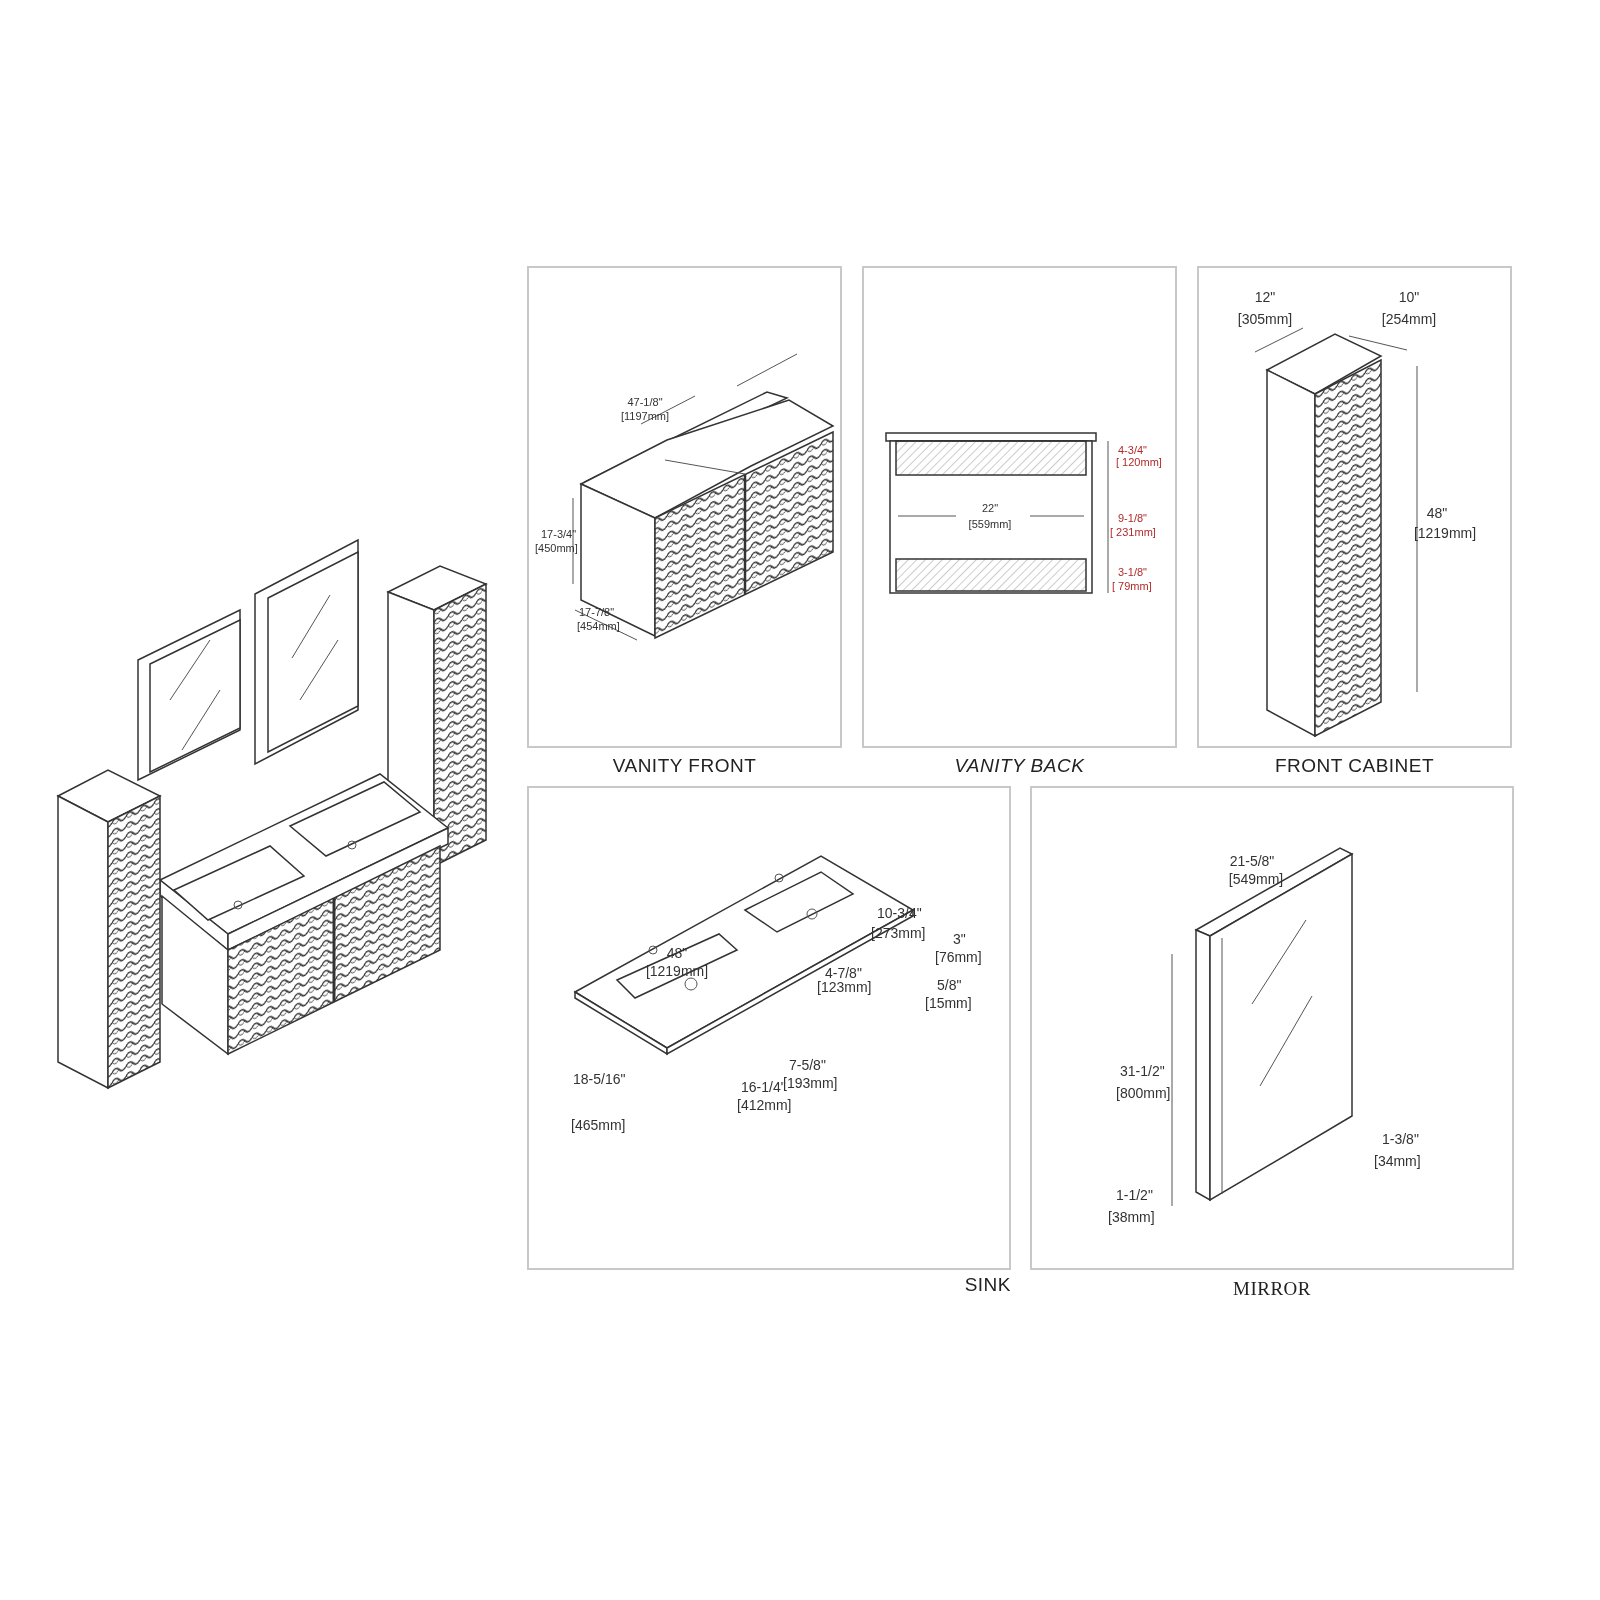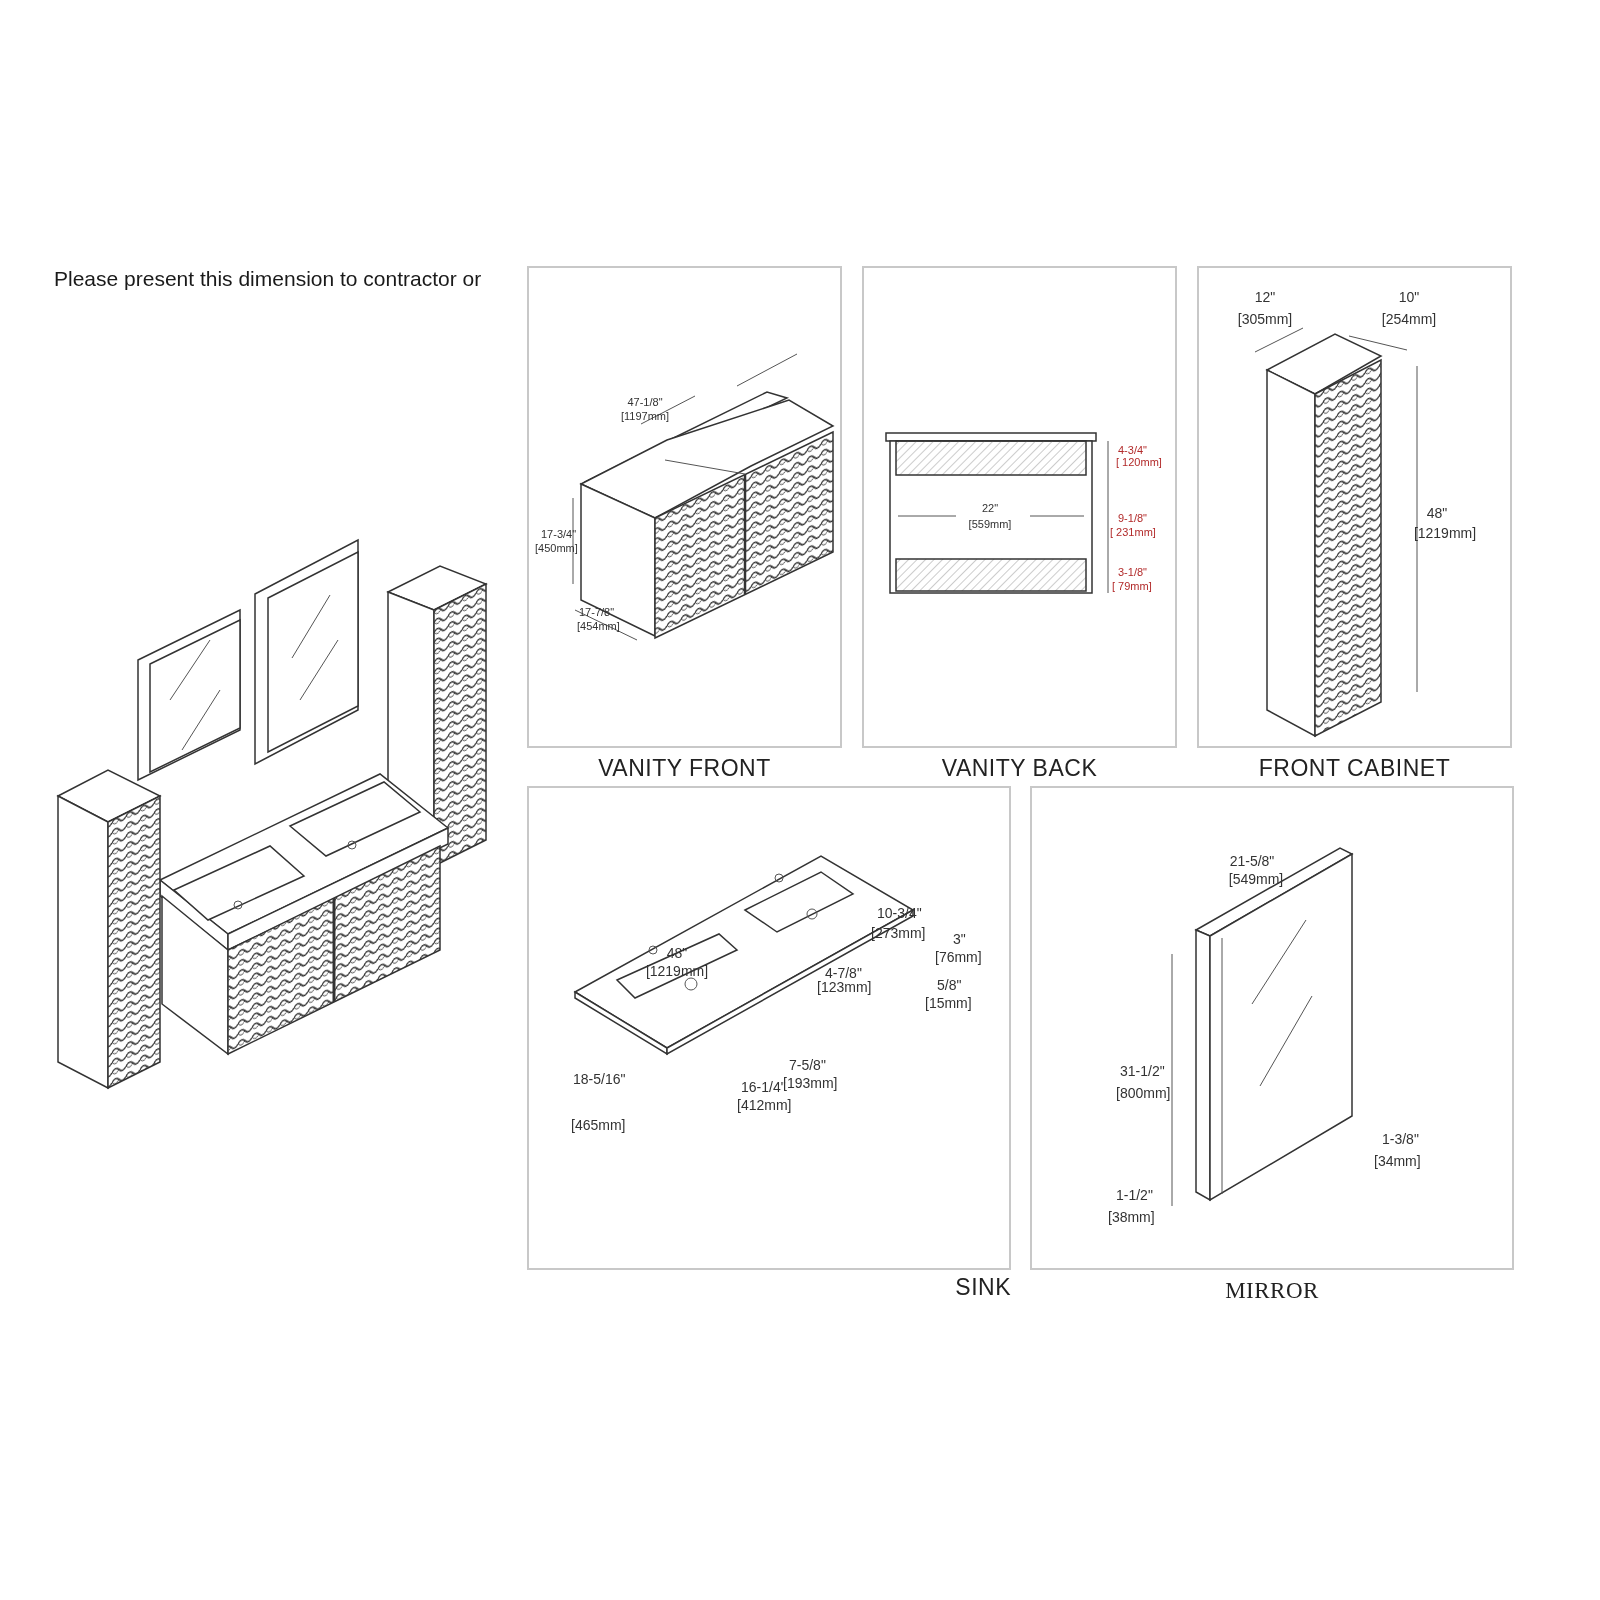--- a/index.html
+++ b/index.html
@@ -1,32 +1,31 @@
 <!DOCTYPE html>
 <html><head>
 <meta charset="utf-8">
 <style>
   html, body { margin:0; padding:0; background:#ffffff; }
   body { width:1600px; height:1600px; position:relative; overflow:hidden;
          font-family:"Liberation Sans", "DejaVu Sans", sans-serif; color:#222; }
   .note { position:absolute; left:54px; top:264px; width:470px; font-size:21px; line-height:29px; color:#1a1a1a; }
   .panel { position:absolute; border:2px solid #c8c8c8; background:#fff; box-sizing:border-box; }
-  .caption { position:absolute; font-size:23px; letter-spacing:0.5px; color:#222; text-align:center; }
+  .caption { position:absolute; font-size:19px; letter-spacing:0.5px; color:#222; text-align:center; }
   svg { position:absolute; overflow:visible; }
   .dim { font-size:11px; fill:#333; }
   .dimm { font-size:14px; fill:#333; }
   .dimr { font-size:11px; fill:#b22a2a; }
   .ln { stroke:#333; stroke-width:1.5; fill:#fff; }
   .lt { stroke:#555; stroke-width:1; fill:none; }
 </style>
 </head>
 <body>
 
 <div class="note">
-  <div>Please present this dimension to contractor or</div>
 </div>
 
 <svg style="left:0;top:0;width:520px;height:1100px;">
   <defs>
     <pattern id="weave" width="14" height="10" patternUnits="userSpaceOnUse" patternTransform="skewY(-25)">
       <rect width="14" height="10" fill="#fff"></rect>
       <path d="M0 5 Q3.5 0 7 5 Q10.5 10 14 5" stroke="#333" stroke-width="1.4" fill="none"></path>
       <path d="M0 5 Q3.5 10 7 5" stroke="#333" stroke-width="0.8" fill="none"></path>
     </pattern>
   </defs>
@@ -98,21 +97,21 @@
   <text class="dim" x="128" y="246" text-anchor="middle">22"</text>
   <text class="dim" x="128" y="262" text-anchor="middle">[559mm]</text>
   <line class="lt" x1="246" y1="175" x2="246" y2="327"></line>
   <text class="dimr" x="256" y="188">4-3/4"</text>
   <text class="dimr" x="254" y="200">[ 120mm]</text>
   <text class="dimr" x="256" y="256">9-1/8"</text>
   <text class="dimr" x="248" y="270">[ 231mm]</text>
   <text class="dimr" x="256" y="310">3-1/8"</text>
   <text class="dimr" x="250" y="324">[ 79mm]</text>
 </svg>
-<div class="caption" style="left:862px;top:755px;width:315px;">VANITY BACK</div>
+<div class="caption" style="left:862px;top:755px;width:315px;font-style:italic;">VANITY BACK</div>
 
 <div class="panel" style="left:1197px;top:266px;width:315px;height:482px;"></div>
 <svg style="left:1197px;top:266px;width:315px;height:482px;">
   <polygon class="ln" points="70,104 138,68 184,90 118,128"></polygon>
   <polygon class="ln" points="70,104 118,128 118,470 70,444"></polygon>
   <polygon points="118,128 184,94 184,436 118,470" fill="url(#weave)" stroke="#333" stroke-width="1.5"></polygon>
   <line class="lt" x1="58" y1="86" x2="106" y2="62"></line>
     <line class="lt" x1="152" y1="70" x2="210" y2="84"></line>
   <text class="dimm" x="68" y="36" text-anchor="middle">12"</text>
   <text class="dimm" x="68" y="58" text-anchor="middle">[305mm]</text>

